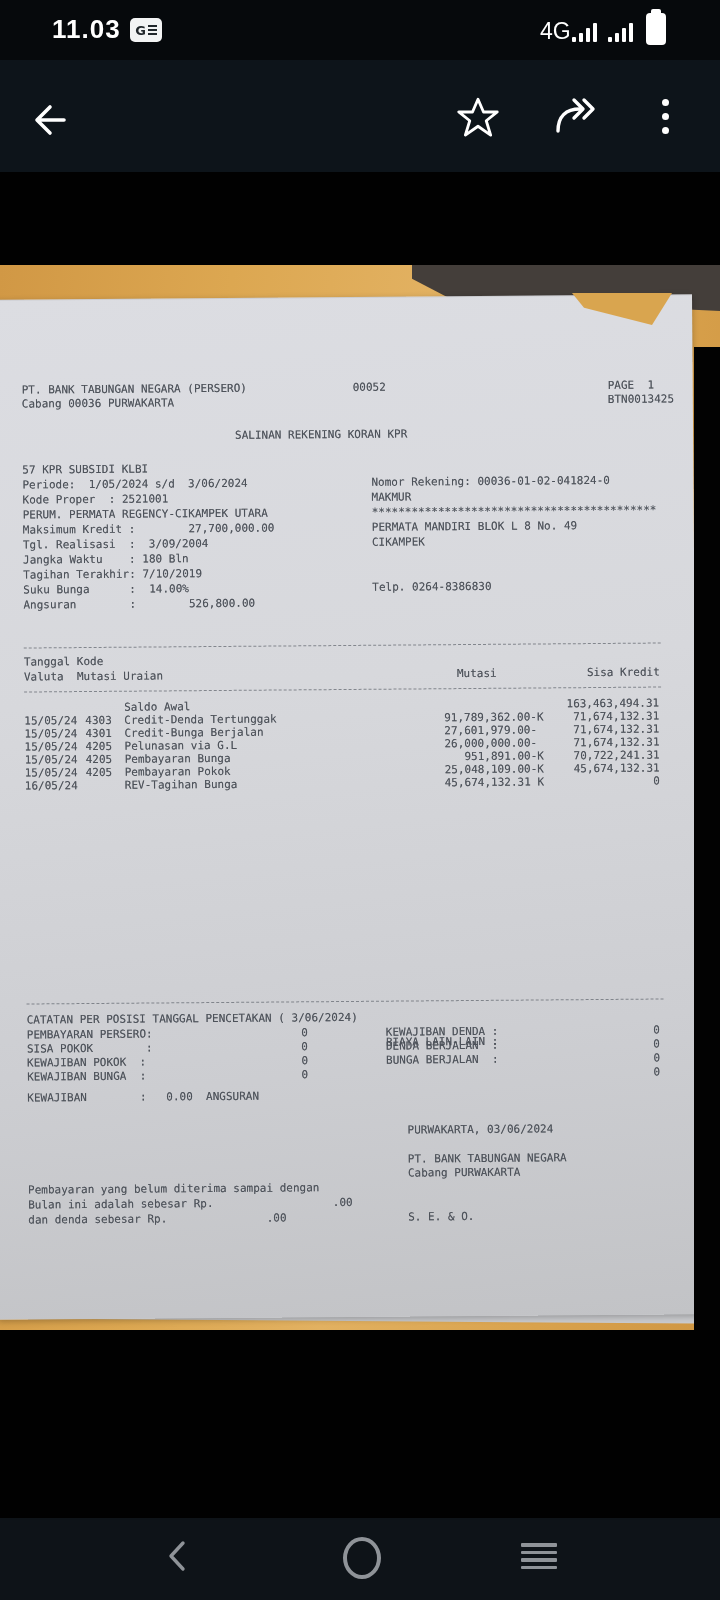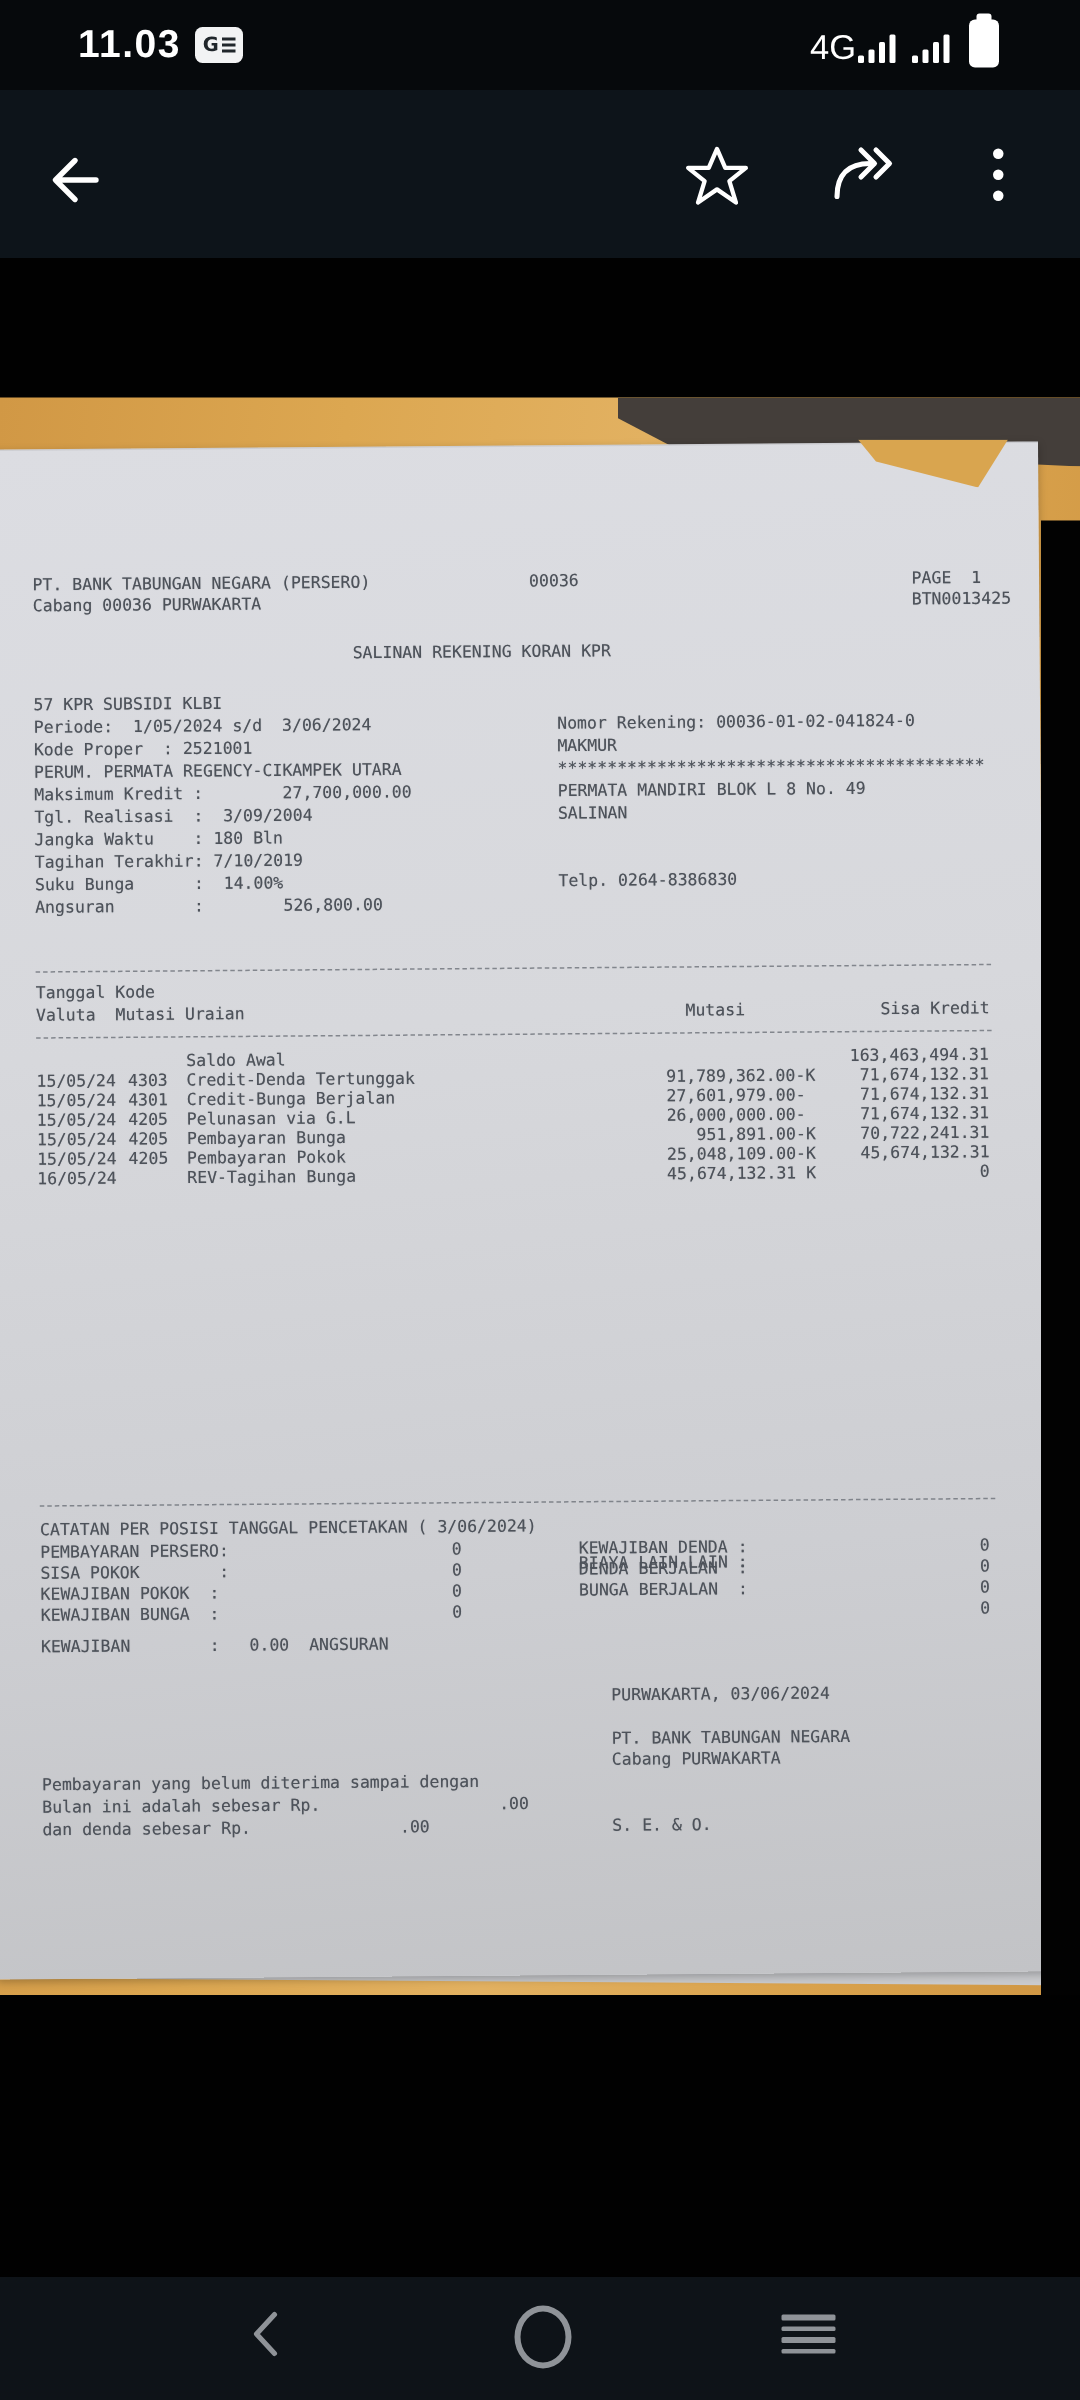--- a/index.html
+++ b/index.html
@@ -121,21 +121,21 @@
 <div class="abs gap-top"></div>
 
 <div class="abs photo">
   <div class="abs darkobj"></div>
   <div class="abs paper2"></div>
 
   <div class="abs paper">
     <div class="crease"></div>
 
     <div class="ml" style="left:31px;top:84px">PT. BANK TABUNGAN NEGARA (PERSERO)</div>
-    <div class="ml" style="left:362px;top:84px">00036</div>
+    <div class="ml" style="left:362px;top:84px">00052</div>
     <div class="ml" style="left:617px;top:84px">PAGE  1</div>
     <div class="ml" style="left:31px;top:98px">Cabang 00036 PURWAKARTA</div>
     <div class="ml" style="left:617px;top:98px">BTN0013425</div>
 
     <div class="ml" style="left:244px;top:131px">SALINAN REKENING KORAN KPR</div>
 
     <div class="ml" style="left:31px;top:164px">57 KPR SUBSIDI KLBI</div>
     <div class="ml" style="left:31px;top:179px">Periode:  1/05/2024 s/d  3/06/2024</div>
     <div class="ml" style="left:31px;top:194px">Kode Proper  : 2521001</div>
     <div class="ml" style="left:31px;top:209px">PERUM. PERMATA REGENCY-CIKAMPEK UTARA</div>
@@ -143,21 +143,21 @@
     <div class="ml" style="left:31px;top:239px">Tgl. Realisasi  :  3/09/2004</div>
     <div class="ml" style="left:31px;top:254px">Jangka Waktu    : 180 Bln</div>
     <div class="ml" style="left:31px;top:269px">Tagihan Terakhir: 7/10/2019</div>
     <div class="ml" style="left:31px;top:284px">Suku Bunga      :  14.00%</div>
     <div class="ml" style="left:31px;top:299px">Angsuran        :        526,800.00</div>
 
     <div class="ml" style="left:380px;top:179px">Nomor Rekening: 00036-01-02-041824-0</div>
     <div class="ml" style="left:380px;top:194px">MAKMUR</div>
     <div class="ml" style="left:380px;top:209px">*******************************************</div>
     <div class="ml" style="left:380px;top:224px">PERMATA MANDIRI BLOK L 8 No. 49</div>
-    <div class="ml" style="left:380px;top:239px">SALINAN</div>
+    <div class="ml" style="left:380px;top:239px">CIKAMPEK</div>
     <div class="ml" style="left:380px;top:284px">Telp. 0264-8386830</div>
 
     <div class="dash" style="top:348px"></div>
     <div class="ml" style="left:31px;top:356px">Tanggal Kode</div>
     <div class="ml" style="left:31px;top:371px">Valuta  Mutasi Uraian</div>
     <div class="ml" style="left:464px;top:371px">Mutasi</div>
     <div class="ml" style="left:594px;top:371px">Sisa Kredit</div>
     <div class="dash" style="top:392px"></div>
 
     <div class="trow">

